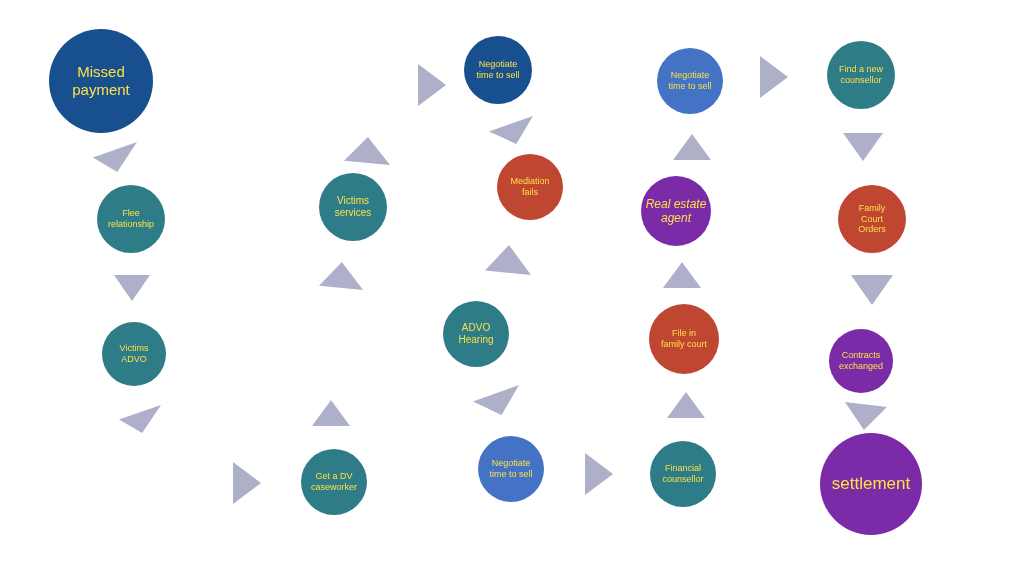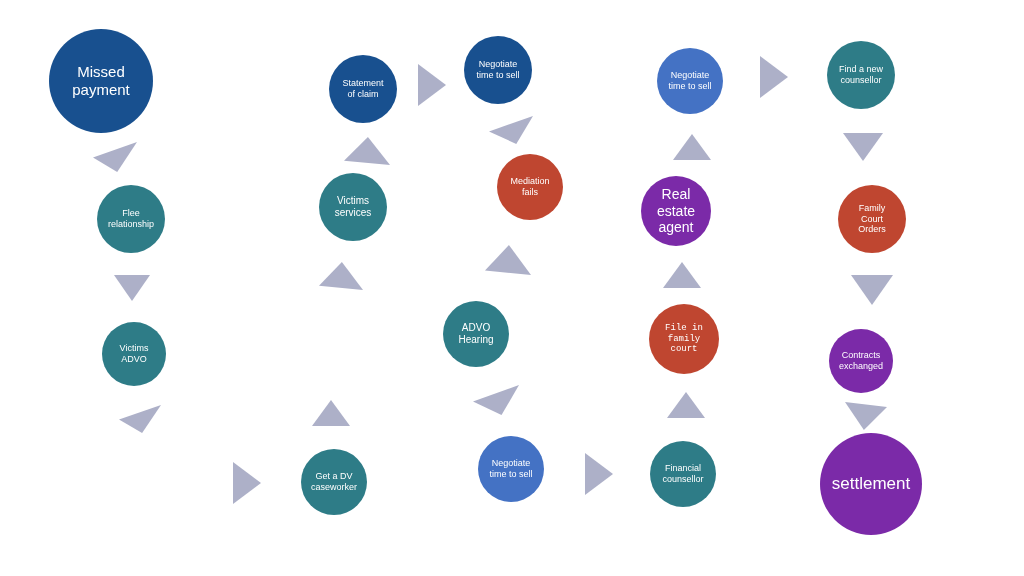--- a/index.html
+++ b/index.html
@@ -12,21 +12,21 @@
   }
   #canvas{position:relative;width:1024px;height:576px;}
 
   .node{
     position:absolute;
     border-radius:50%;
     display:flex;
     align-items:center;
     justify-content:center;
     text-align:center;
-    color:#ffffff;
+    color:#fde047;
     box-sizing:border-box;
     line-height:1.18;
     padding:4px;
     user-select:none;
   }
   .node .lbl{display:block;white-space:pre-line;}
 
   .arrow{position:absolute;}
   .arrow svg{display:block;overflow:visible;}
 </style>
@@ -39,24 +39,20 @@
 payment</span>
     </div>
     <div class="node" style="left: 97px; top: 185px; width: 68px; height: 68px; background: rgb(46, 124, 135); font-size: 9px;">
       <span class="lbl">Flee
 relationship</span>
     </div>
     <div class="node" style="left: 102px; top: 322px; width: 64px; height: 64px; background: rgb(46, 124, 135); font-size: 9px;">
       <span class="lbl">Victims
 ADVO</span>
     </div>
-    <div class="node" style="left: 329px; top: 55px; width: 68px; height: 68px; background: rgb(24, 80, 143); font-size: 9px;">
-      <span class="lbl">Statement
-of claim</span>
-    </div>
     <div class="node" style="left: 319px; top: 173px; width: 68px; height: 68px; background: rgb(46, 124, 135); font-size: 10px;">
       <span class="lbl">Victims
 services</span>
     </div>
     <div class="node" style="left: 301px; top: 449px; width: 66px; height: 66px; background: rgb(46, 124, 135); font-size: 9px;">
       <span class="lbl">Get a DV
 caseworker</span>
     </div>
     <div class="node" style="left: 464px; top: 36px; width: 68px; height: 68px; background: rgb(24, 80, 143); font-size: 9px;">
       <span class="lbl">Negotiate
@@ -71,25 +67,25 @@
 Hearing</span>
     </div>
     <div class="node" style="left: 478px; top: 436px; width: 66px; height: 66px; background: rgb(68, 114, 196); font-size: 9px;">
       <span class="lbl">Negotiate
 time to sell</span>
     </div>
     <div class="node" style="left: 657px; top: 48px; width: 66px; height: 66px; background: rgb(68, 114, 196); font-size: 9px;">
       <span class="lbl">Negotiate
 time to sell</span>
     </div>
-    <div class="node" style="left: 641px; top: 176px; width: 70px; height: 70px; background: rgb(123, 42, 168); font-size: 14px;">
+    <div class="node" style="left: 641px; top: 176px; width: 70px; height: 70px; background: rgb(123, 42, 168); font-size: 12px; font-style: italic;">
       <span class="lbl">Real estate
 agent</span>
     </div>
-    <div class="node" style="left: 649px; top: 304px; width: 70px; height: 70px; background: rgb(191, 70, 48); font-size: 9px; font-family: Liberation Mono, monospace;">
+    <div class="node" style="left: 649px; top: 304px; width: 70px; height: 70px; background: rgb(191, 70, 48); font-size: 9px;">
       <span class="lbl">File in
 family court</span>
     </div>
     <div class="node" style="left: 650px; top: 441px; width: 66px; height: 66px; background: rgb(46, 124, 135); font-size: 9px;">
       <span class="lbl">Financial
 counsellor</span>
     </div>
     <div class="node" style="left: 827px; top: 41px; width: 68px; height: 68px; background: rgb(46, 124, 135); font-size: 9px;">
       <span class="lbl">Find a new
 counsellor</span>

